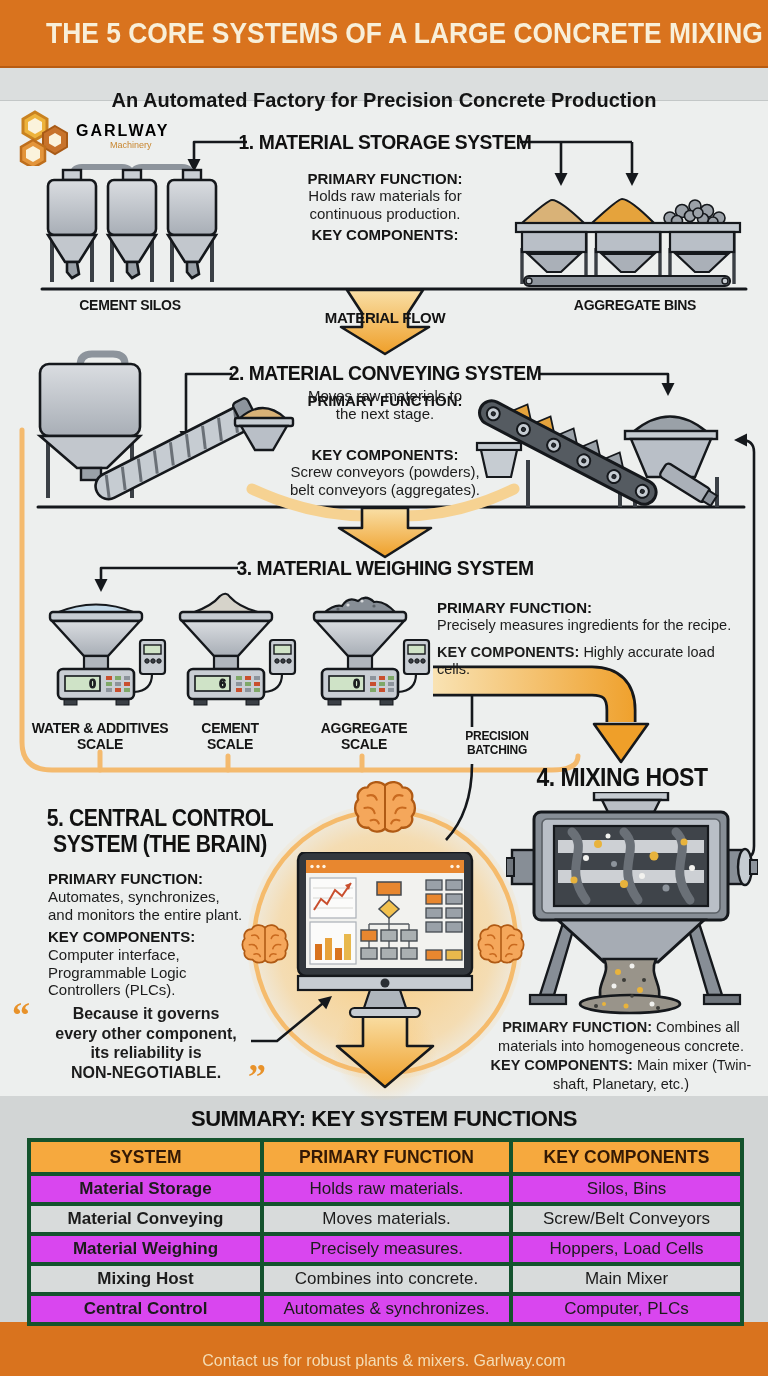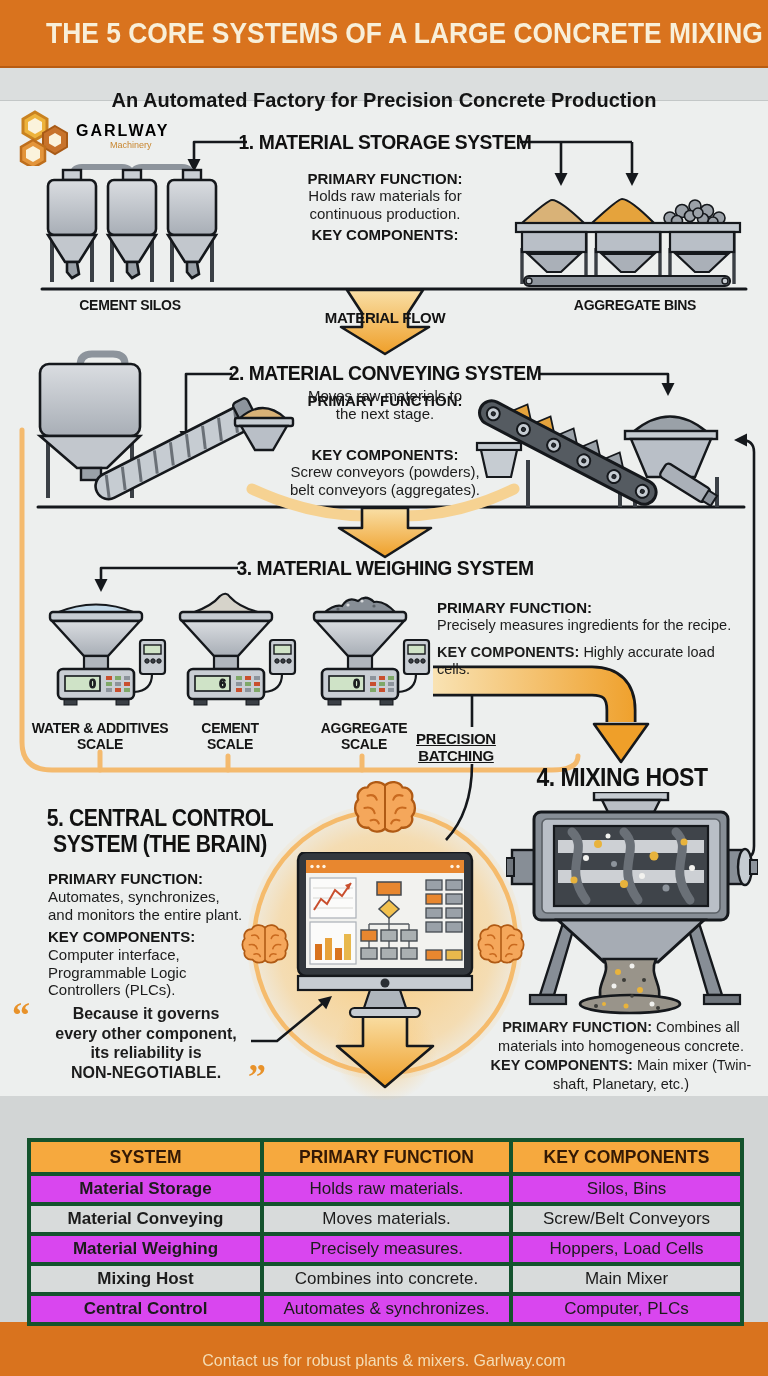--- a/index.html
+++ b/index.html
@@ -84,21 +84,21 @@
   <div class="abs txt" style="left:437px;top:644px;width:310px;font-size:14.5px;">
     <b>KEY COMPONENTS:</b>
     <span>Highly accurate load cells.</span>
   </div>
   <div class="abs cap c pre" style="left:25px;top:720px;width:150px;">WATER &amp; ADDITIVES
 SCALE</div>
   <div class="abs cap c pre" style="left:155px;top:720px;width:150px;">CEMENT
 SCALE</div>
   <div class="abs cap c pre" style="left:289px;top:720px;width:150px;">AGGREGATE
 SCALE</div>
-  <div class="abs cap c pre" style="left:406px;top:730px;width:100px;font-size:15px;text-decoration:underline;">PRECISION
+  <div class="abs cap c pre" style="left:447px;top:730px;width:100px;font-size:12px;">PRECISION
 BATCHING</div>
 
   <div class="abs h-sec c" style="left:492px;top:763px;width:260px;font-size:25px;">4. MIXING HOST</div>
   <div class="abs txt c" style="left:478px;top:1018px;width:286px;font-size:14.5px;line-height:1.3;">
     <b>PRIMARY FUNCTION:</b>
     <span>Combines all materials into homogeneous concrete.</span><br>
     <b>KEY COMPONENTS:</b>
     <span>Main mixer (Twin-shaft, Planetary, etc.)</span>
   </div>
 
@@ -111,20 +111,21 @@
   <div class="abs txt pre" style="left:48px;top:946px;width:230px;">Computer interface,
 Programmable Logic
 Controllers (PLCs).</div>
   <div class="abs quote-mark" style="left:12px;top:994px;">“</div>
   <div class="abs c pre b" style="left:30px;top:1004px;width:232px;font-size:16px;line-height:1.22;z-index:6;">Because it governs
 every other component,
 its reliability is
 NON-NEGOTIABLE.</div>
   <div class="abs quote-mark" style="left:248px;top:1056px;">”</div>
 
+  <div class="abs h-sec c" style="left:134px;top:1106px;width:500px;font-size:22px;transform:none;">SUMMARY: KEY SYSTEM FUNCTIONS</div>
   <div class="abs" style="left:27px;top:1138px;z-index:6;">
     <table class="sum">
       <colgroup>
           <col style="width:233px">
           <col style="width:249px">
           <col style="width:231px">
         </colgroup>
       <tbody>
           <tr>
         <th>SYSTEM</th>

